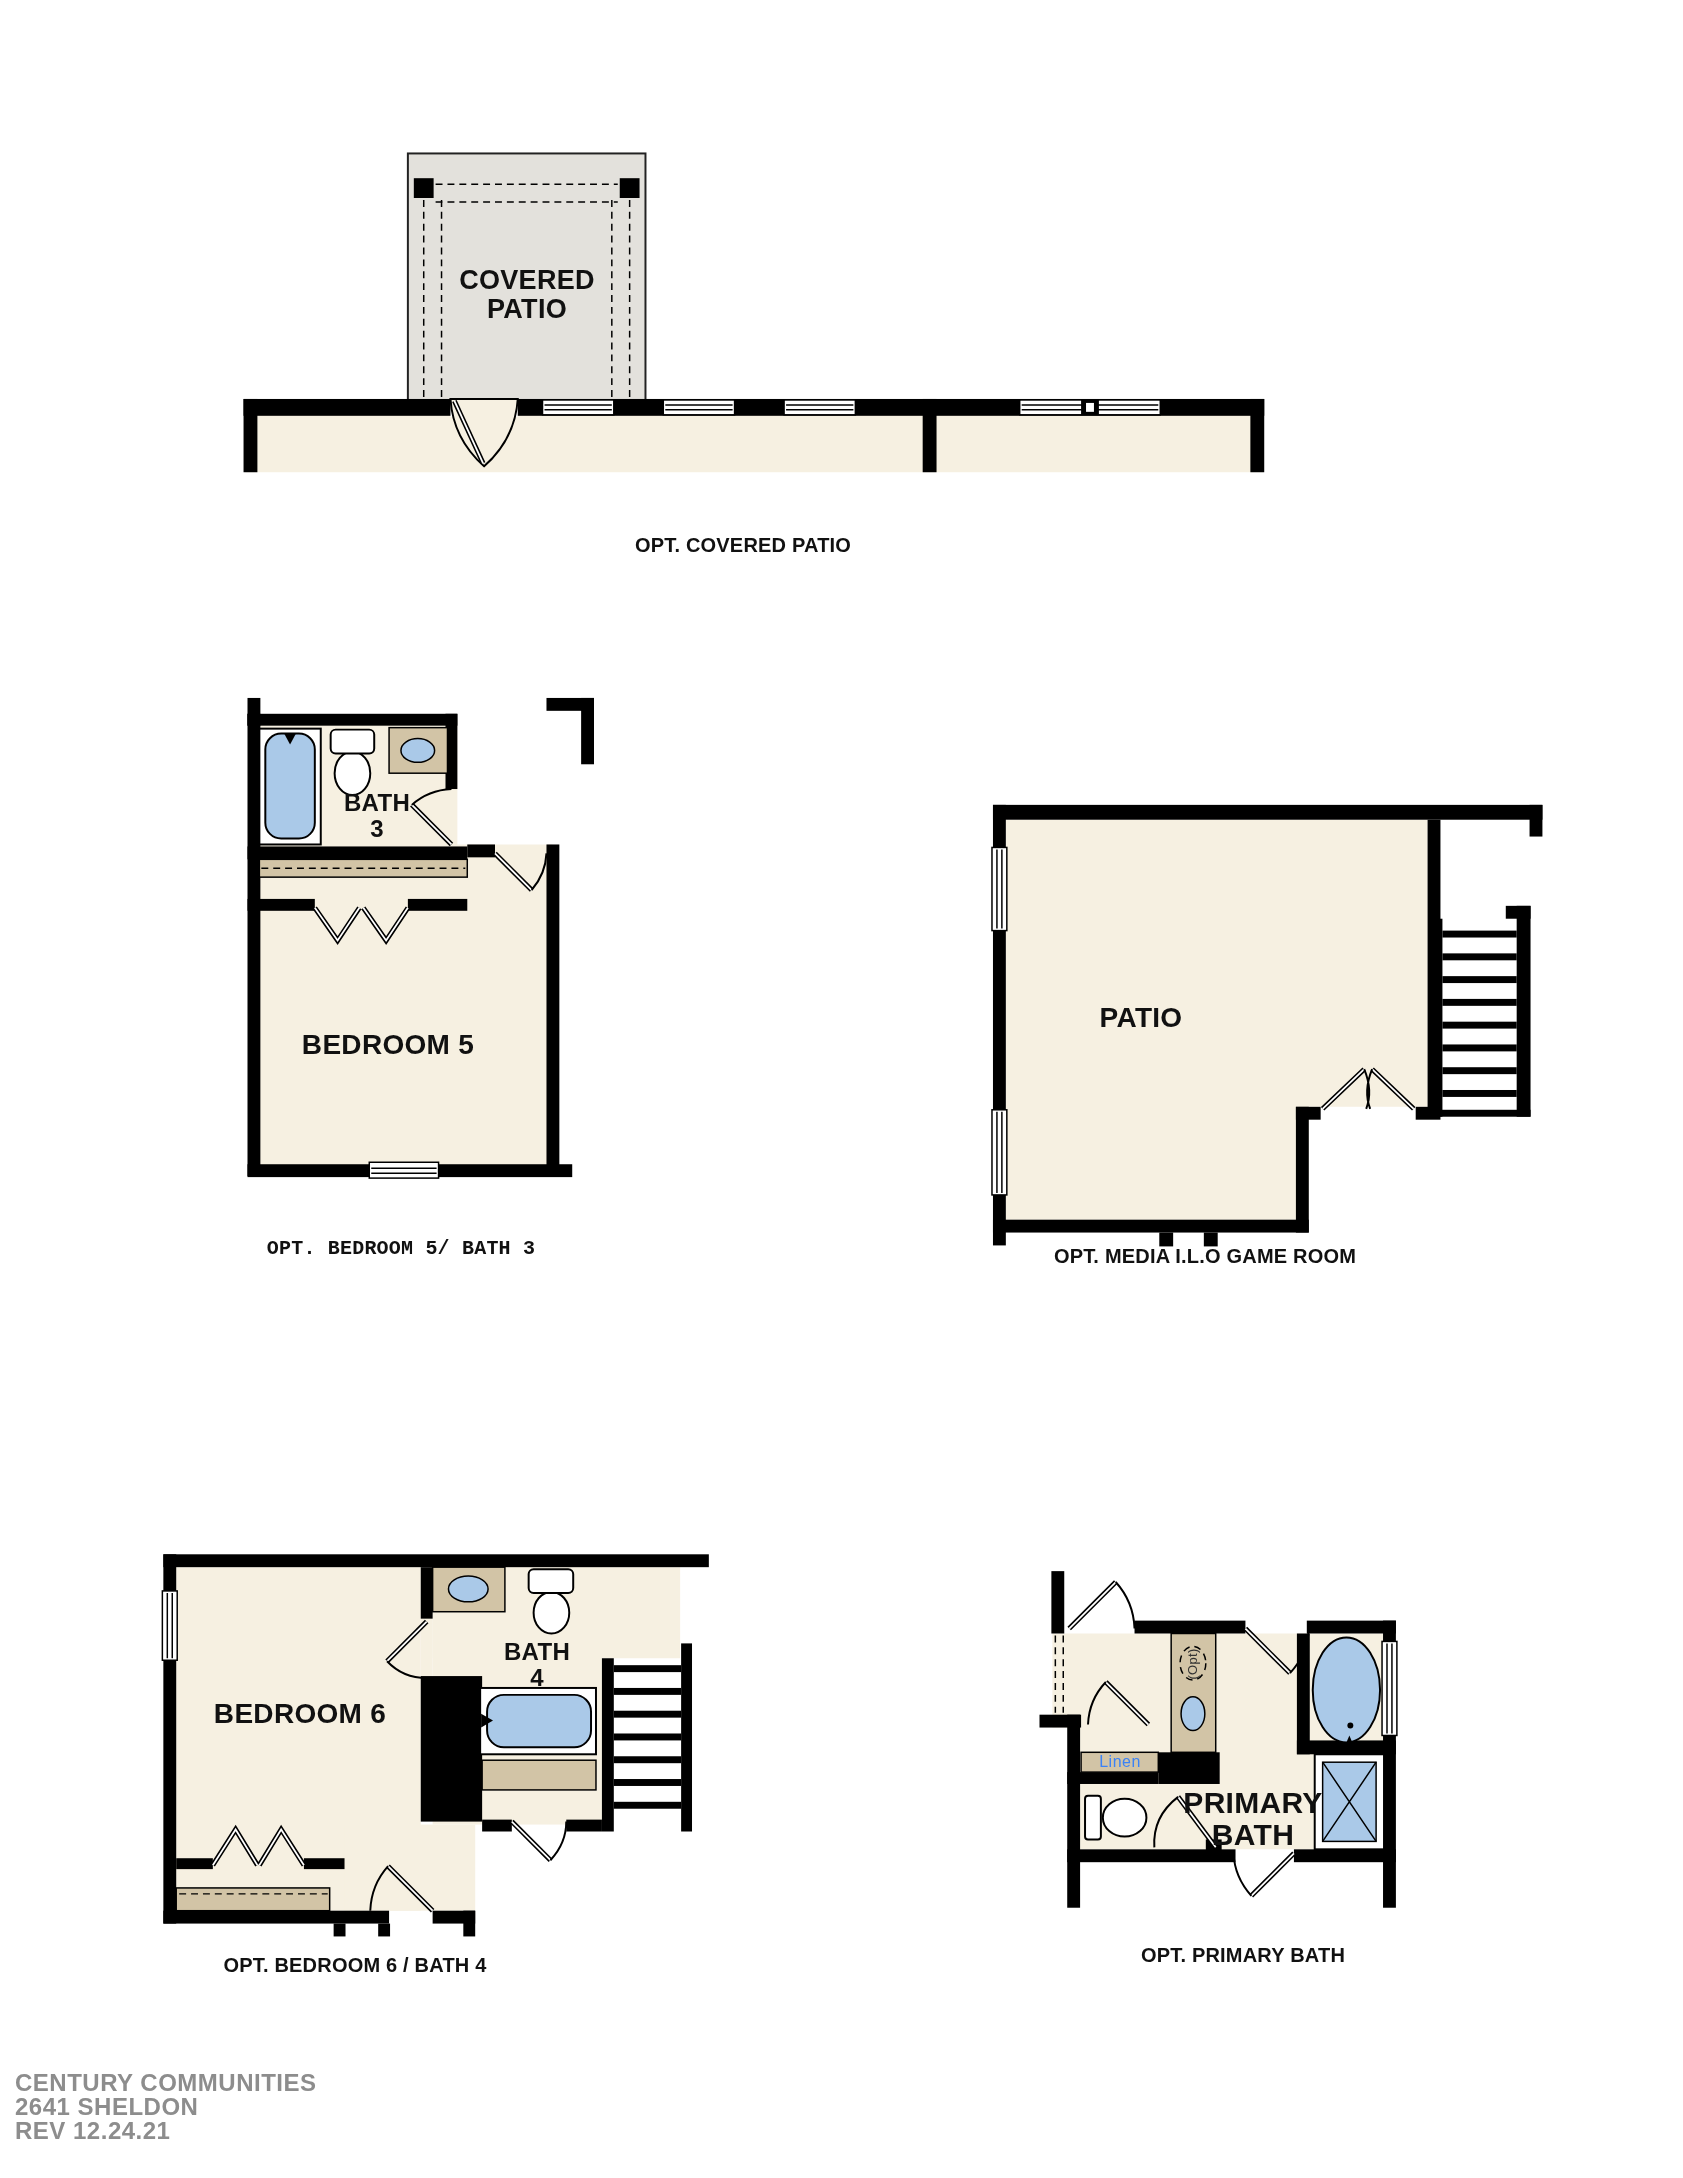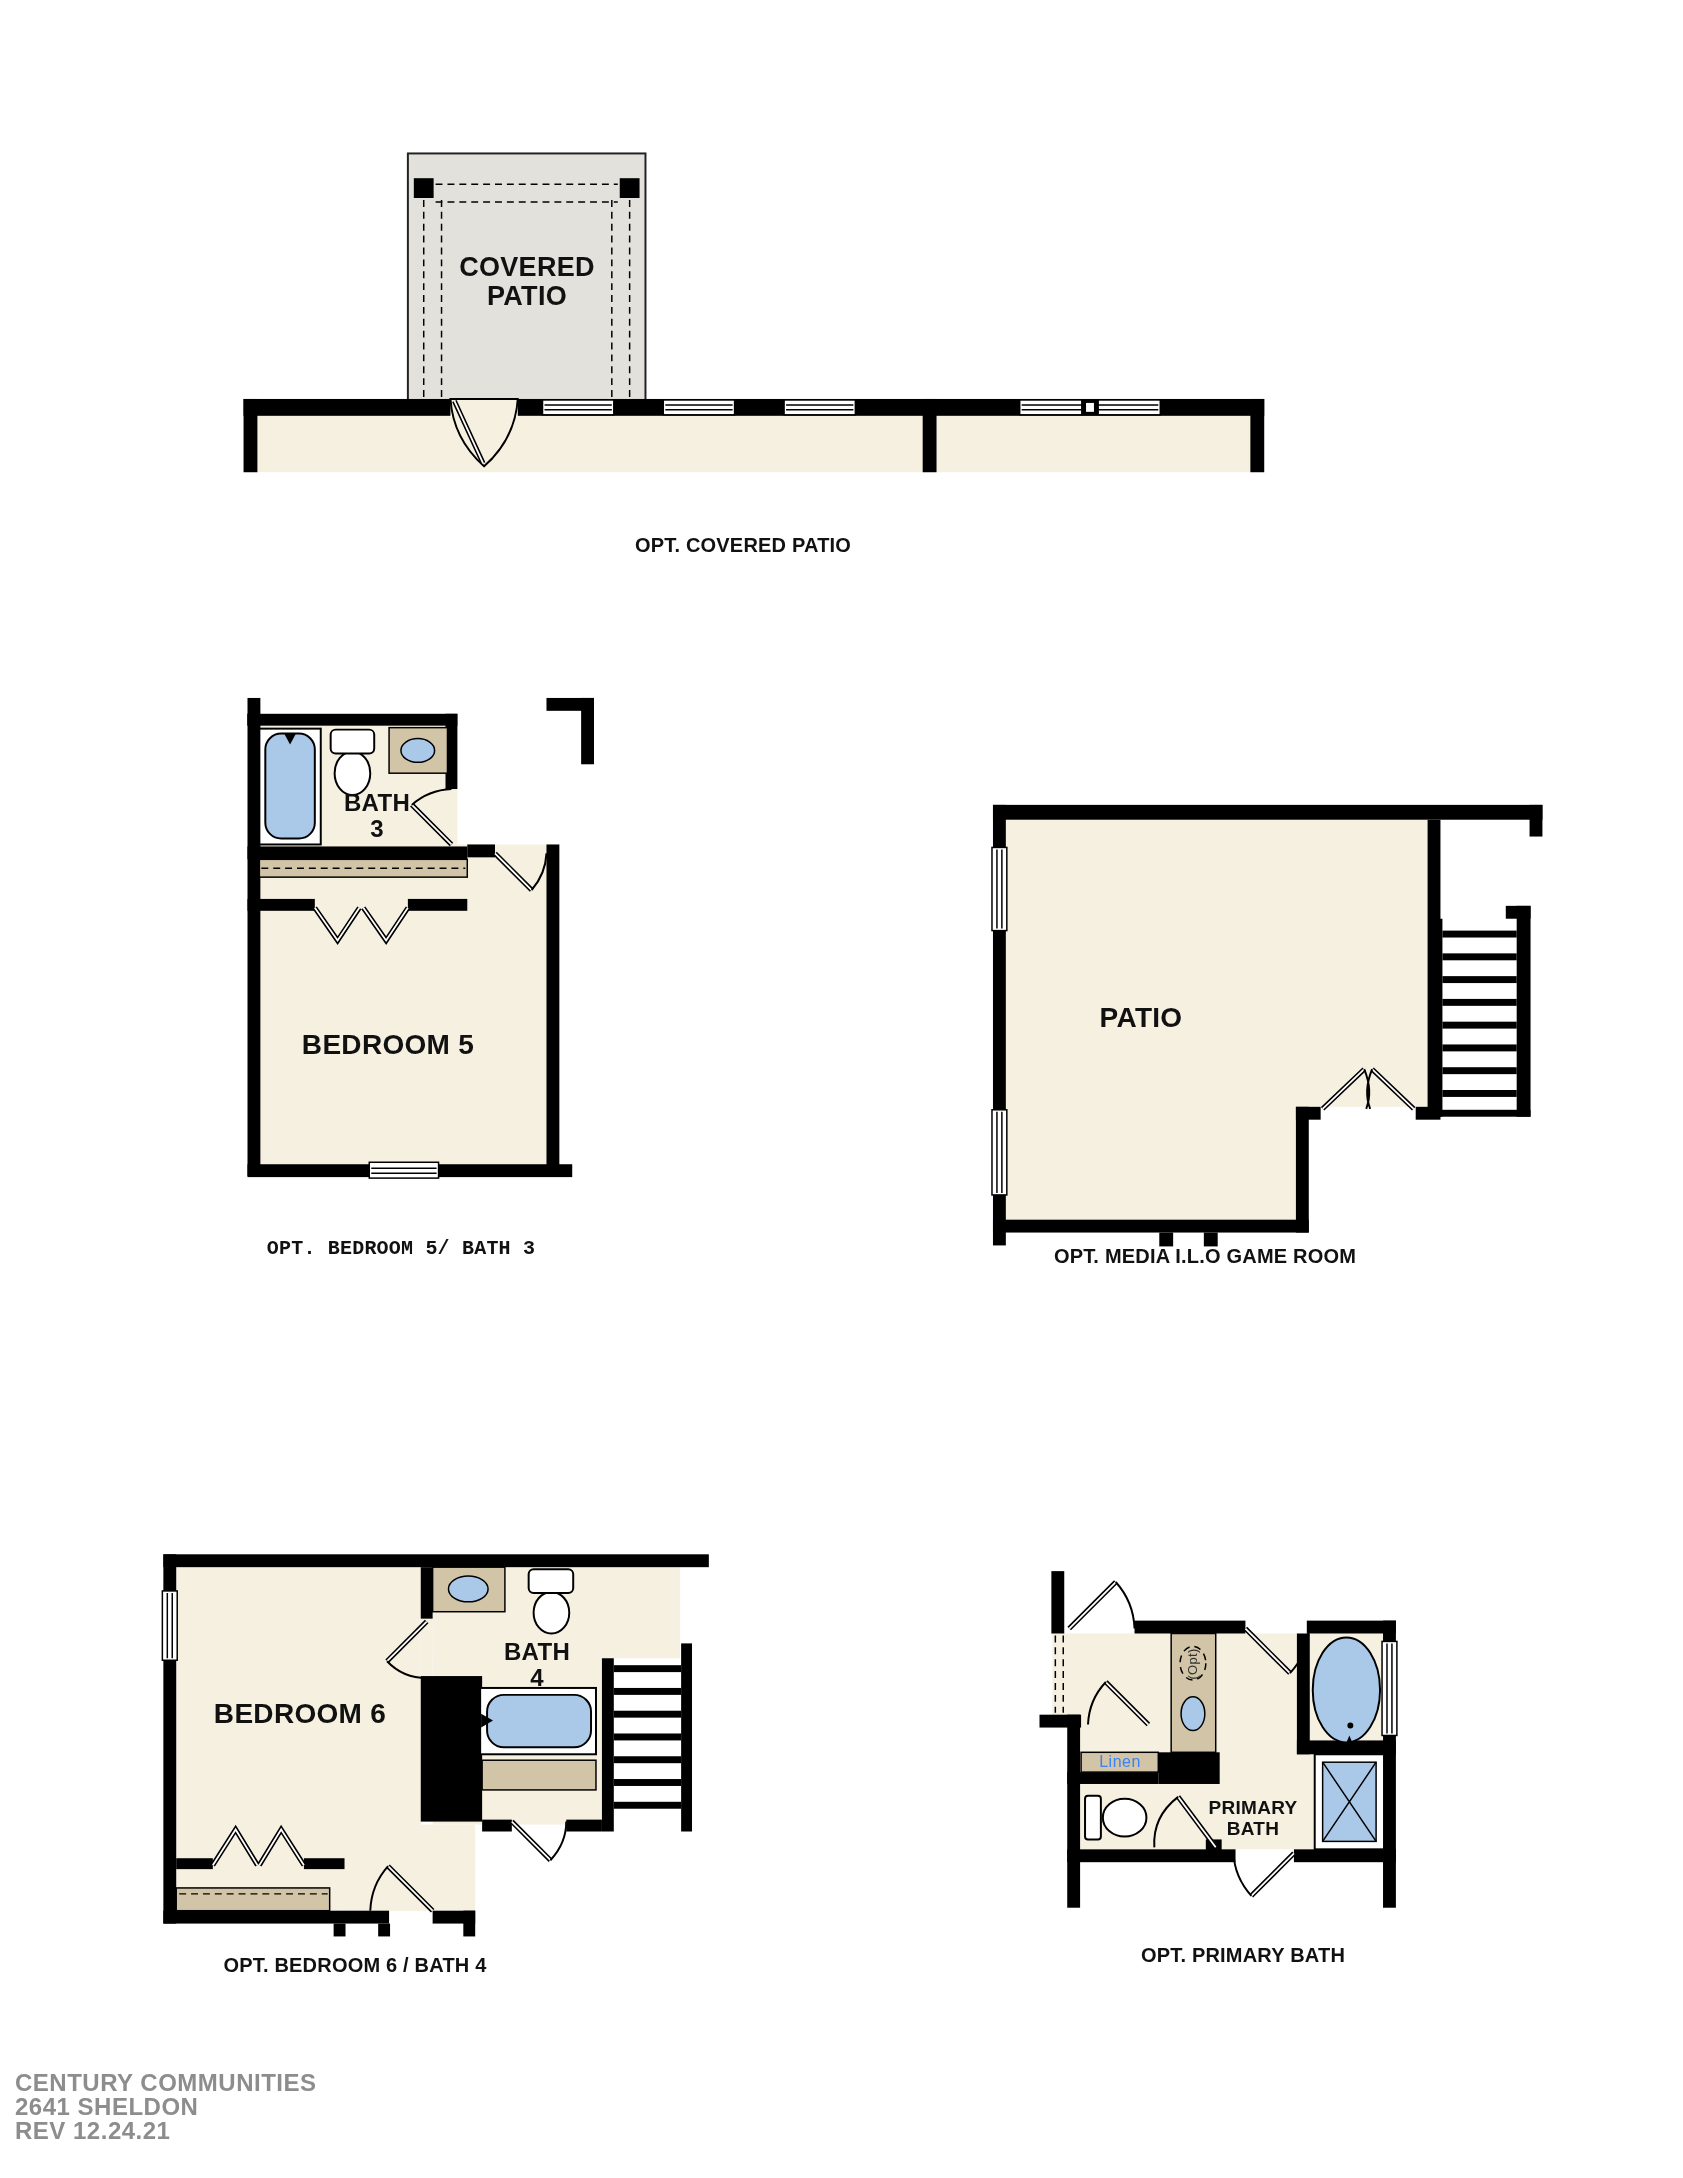--- a/index.html
+++ b/index.html
@@ -31,21 +31,21 @@
   .wedge{fill:var(--floor-beige);stroke:#000;stroke-width:2px;}
   
   .lbl{position:absolute;transform:translate(-50%,-50%);color:#111;font-weight:bold;
        text-align:center;white-space:pre-line;letter-spacing:0.3px;line-height:1.08;}
   .room-lbl{font-size:28px;}
   .small-lbl{font-size:24px;}
   .caption{font-size:20px;letter-spacing:0.2px;}
   .linen-lbl{font-size:16px;font-weight:normal;color:#3b82f6;letter-spacing:0.5px;}
   .opt-lbl{font-size:13px;font-weight:normal;color:#333;
            transform:translate(-50%,-50%) rotate(-90deg);}
-  .primary-lbl{font-size:19px;}
+  .primary-lbl{font-size:30px;}
   .footer{position:absolute;left:15px;top:2071px;color:var(--footer-gray);
           font-size:24px;line-height:24px;letter-spacing:0.5px;font-weight:bold;}
 </style>
 </head>
 <body>
 
 <div class="sheet">
 
 <svg class="plan-svg" width="1683" height="2178" viewBox="0 0 1700 2200">
 
@@ -319,21 +319,21 @@
       <path d="M1355,1772 L1371,1772 L1363,1753 Z" fill="#000"></path>
     </g>
     <g>
       <rect class="white-fix" x="1328" y="1772" width="70" height="96"></rect>
       <rect class="blue-thin" x="1336" y="1780" width="54" height="80"></rect>
       <path class="ln-thin" d="M1336,1780 L1390,1860 M1390,1780 L1336,1860"></path>
     </g>
   </g>
 </svg>
 
-<div class="lbl room-lbl" style="left:527px;top:282px;font-size:27px;">COVERED
+<div class="lbl room-lbl" style="left:527px;top:295px;font-size:27px;">COVERED
 PATIO</div>
 <div class="lbl caption" style="left:743px;top:546px;">OPT. COVERED PATIO</div>
 
 <div class="lbl small-lbl" style="left:377px;top:816px;">BATH
 3</div>
 <div class="lbl room-lbl" style="left:388px;top:1045px;">BEDROOM 5</div>
 <div class="lbl caption" style="left:401px;top:1249px;font-family:Liberation Mono, monospace;">OPT. BEDROOM 5/ BATH 3</div>
 
 <div class="lbl room-lbl" style="left:1141px;top:1018px;">PATIO</div>
 <div class="lbl caption" style="left:1205px;top:1257px;">OPT. MEDIA I.L.O GAME ROOM</div>

